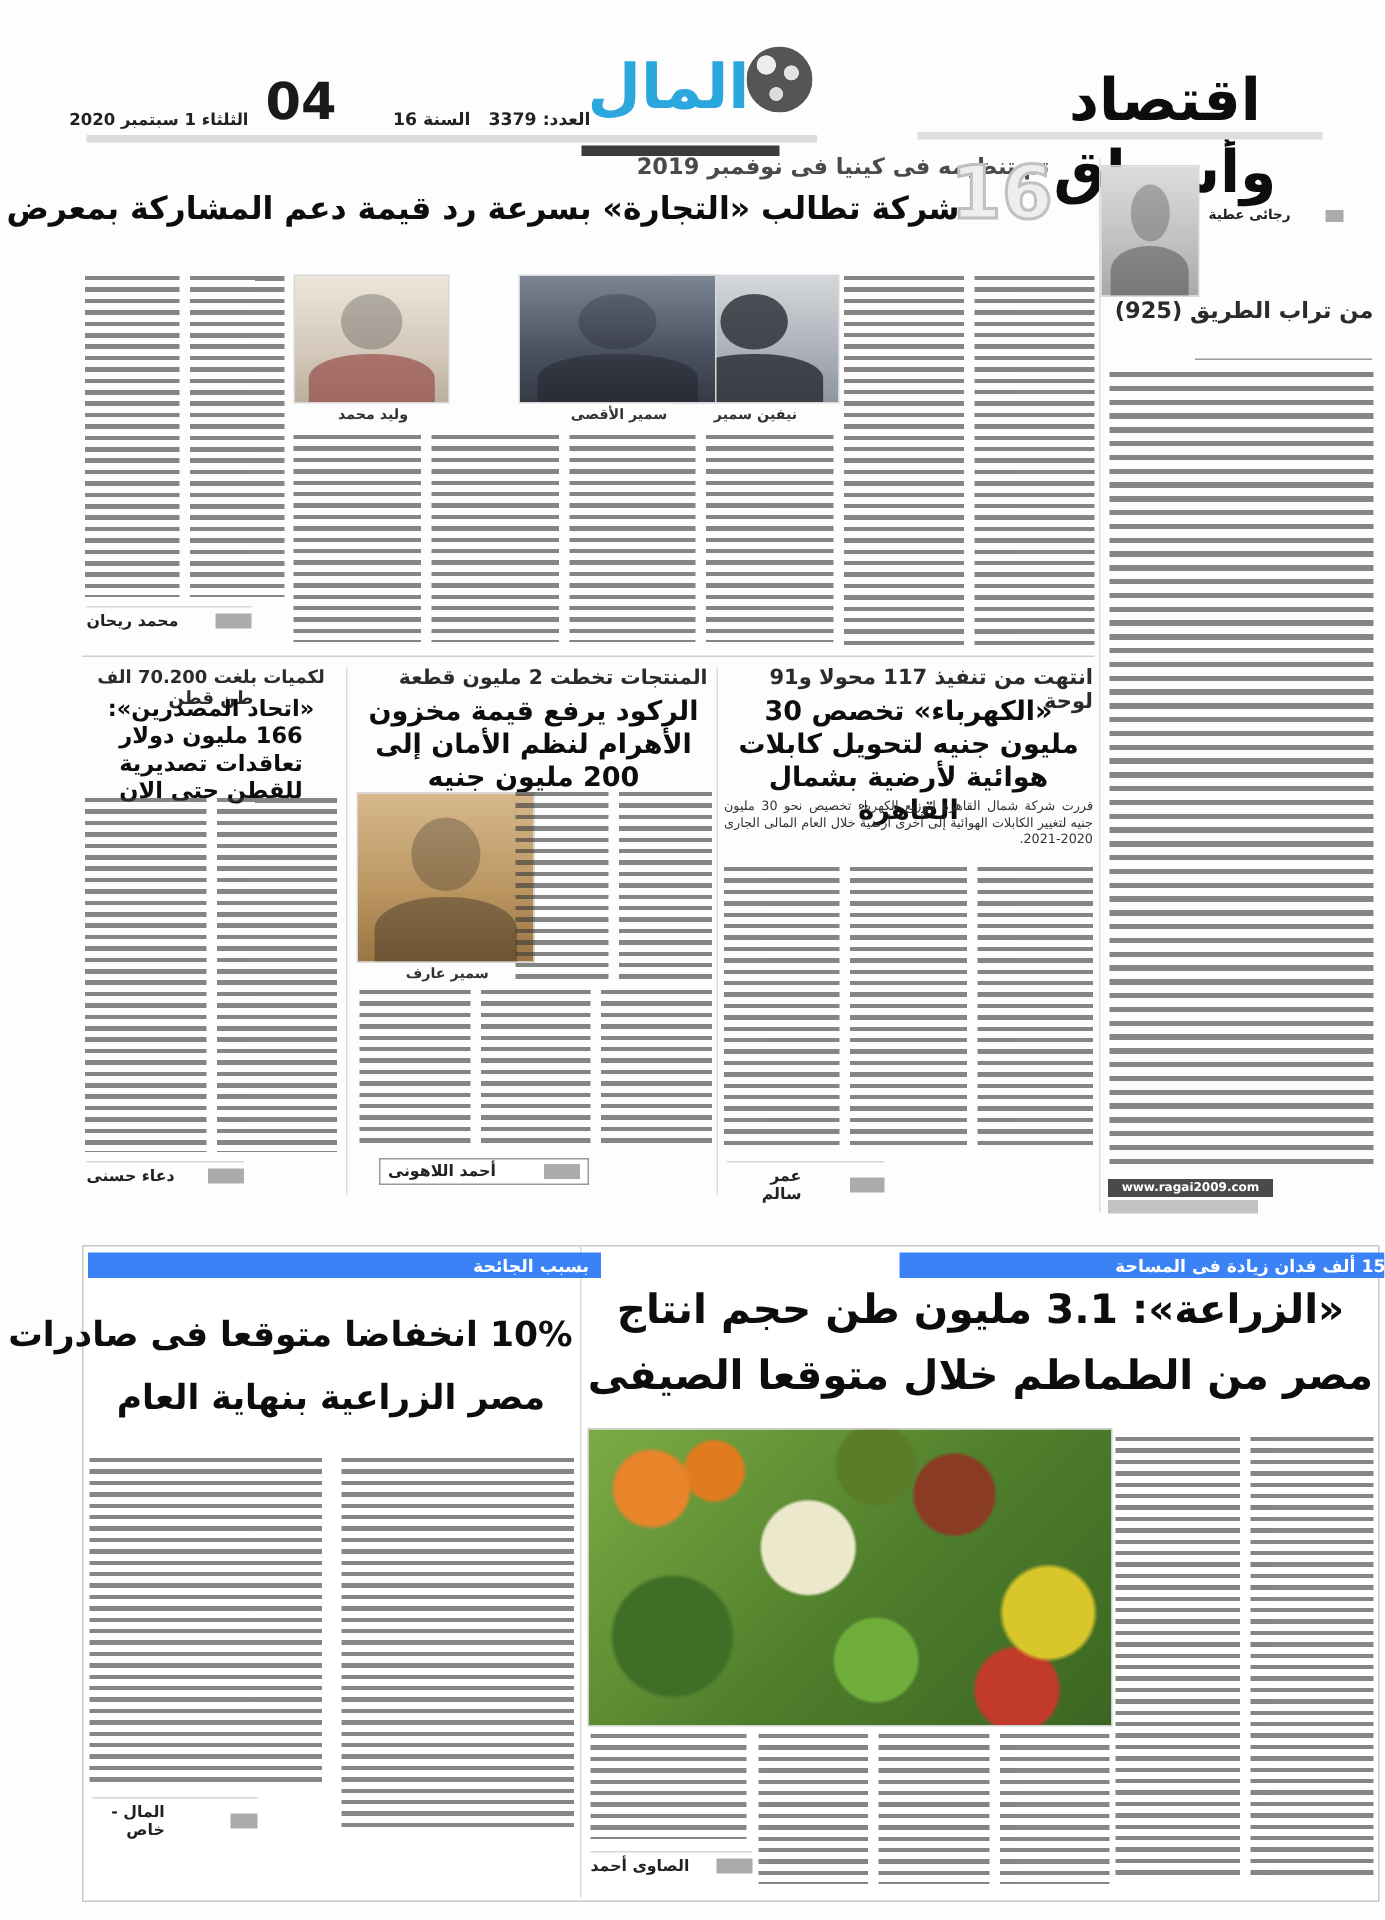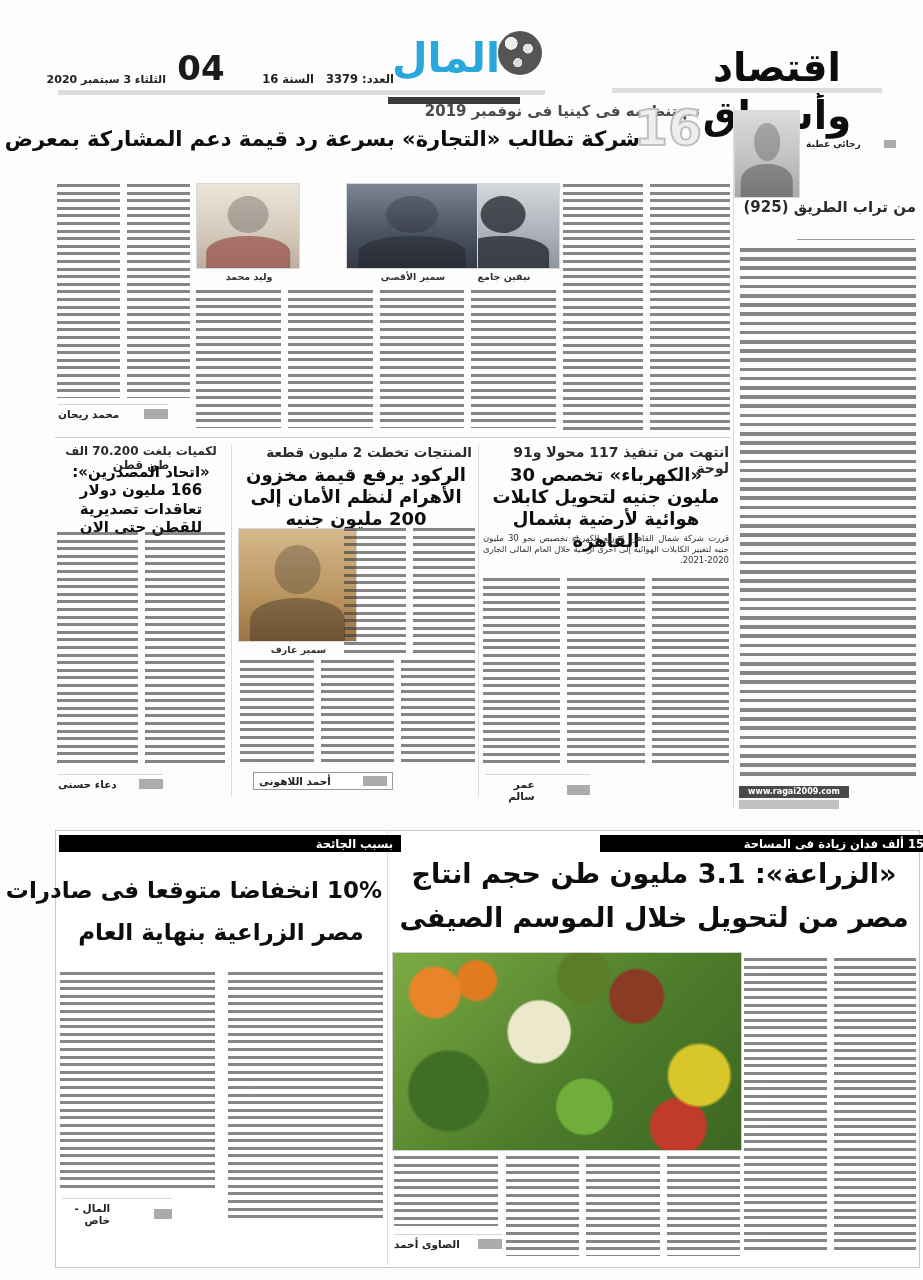--- a/index.html
+++ b/index.html
@@ -5,21 +5,21 @@
   html,body{margin:0;padding:0;background:#ffffff;}
   #page{position:relative;width:923px;height:1280px;background:#fdfdfd;
         font-family:"DejaVu Sans", sans-serif;direction:rtl;overflow:hidden;color:#111;}
   .abs{position:absolute;}
   .bold{font-weight:bold;}
   
   .greek{display:flex;gap:7px;opacity:.62;}
   .greek .gcol{flex:1;background:repeating-linear-gradient(to bottom,#3c3c3c 0 3px,transparent 3px 7.6px);}
   .greek.wide .gcol{background:repeating-linear-gradient(to bottom,#3c3c3c 0 3.6px,transparent 3.6px 9.2px);}
   
-  .bar{background:#000000;color:#fff;font-weight:bold;font-size:11.5px;
+  .bar{background:#3b82f6;color:#fff;font-weight:bold;font-size:11.5px;
        display:flex;align-items:center;padding:0 8px;}
   
   .byline{display:flex;justify-content:space-between;align-items:center;
           border-top:1px solid #d5d5d5;padding-top:3px;}
   .byline .mark{width:24px;height:10px;background:#ababab;}
   .byline .name{font-size:10.5px;font-weight:bold;color:#222;}
   .byline.boxed{border:1px solid #9a9a9a;background:#fff;padding:2px 5px;}
   
   .kicker{font-weight:bold;color:#2b2b2b;}
   .headline{font-weight:bold;color:#0d0d0d;line-height:1.22;}
@@ -67,30 +67,30 @@
   <div class="abs headline" style="left:641px;top:44px;width:272px;text-align:center;font-size:39px;">اقتصاد وأسواق</div>
   <div class="abs" style="left:612px;top:88px;width:270px;height:5px;background:#dedede;"></div>
 
   <div class="abs globe" style="left:498px;top:31px;"></div>
   <div class="abs bold" style="left:382px;top:34px;width:128px;text-align:center;font-size:41px;color:#2aa7dc;white-space:nowrap;">المال</div>
   <div class="abs" style="left:388px;top:97px;width:132px;height:7px;background:#3b3b3b;"></div>
 
   <div class="abs bold" style="left:318px;top:72px;width:76px;font-size:11.5px;color:#222;white-space:nowrap;">العدد: 3379</div>
   <div class="abs bold" style="left:256px;top:72px;width:58px;font-size:11.5px;color:#222;white-space:nowrap;">السنة 16</div>
   <div class="abs bold" style="left:166px;top:48px;width:70px;font-size:34px;color:#1a1a1a;text-align:center;">04</div>
-  <div class="abs bold" style="left:48px;top:73px;width:118px;font-size:11px;color:#222;white-space:nowrap;">الثلثاء 3 سبتمبر 2020</div>
+  <div class="abs bold" style="left:48px;top:73px;width:118px;font-size:11px;color:#222;white-space:nowrap;">الثلثاء 1 سبتمبر 2020</div>
   <div class="abs" style="left:58px;top:90px;width:487px;height:5px;background:#dcdcdc;"></div>
 
   <div class="abs kicker" style="left:400px;top:102px;width:300px;font-size:15px;color:#4a4a4a;text-align:right;">تم تنظيمه فى كينيا فى نوفمبر 2019</div>
   <div class="abs bold" style="left:634px;top:104px;font-size:49px;line-height:1;color:#eeeeee;-webkit-text-stroke:2px #c0c0c0;">16</div>
   <div class="abs headline" style="left:63px;top:127px;width:577px;font-size:21px;text-align:right;white-space:nowrap;">شركة تطالب «التجارة» بسرعة رد قيمة دعم المشاركة بمعرض «ويربكس»</div>
 
   <div class="abs" style="left:448px;top:183px;width:112px;">
     <div class="pic nevine" style="height:84px;"></div>
-    <div class="cap">نيفين جامع</div>
+    <div class="cap">نيفين سمير</div>
   </div>
   <div class="abs" style="left:315px;top:183px;width:130px;padding-left:33px;">
     <div class="pic aqsa" style="height:84px;"></div>
     <div class="cap">سمير الأقصى</div>
   </div>
   <div class="abs" style="left:198px;top:183px;width:102px;">
     <div class="pic walid" style="height:84px;"></div>
     <div class="cap">وليد محمد</div>
   </div>
 
@@ -176,21 +176,21 @@
   <div class="abs byline" style="left:485px;top:774px;width:105px;gap:32px;">
     <span class="mark"></span>
     <span class="name">عمر سالم</span>
   </div>
 
   <div class="abs" style="left:55px;top:830px;width:863px;height:436px;border:1px solid #c8c8c8;background:#fff;"></div>
   <div class="abs vline" style="left:387px;top:831px;height:434px;"></div>
 
   <div class="abs bar" style="left:600px;top:835px;width:316px;height:17px;">15 ألف فدان زيادة فى المساحة</div>
   <div class="abs headline" style="left:392px;top:858px;width:524px;font-size:27px;text-align:center;white-space:nowrap;">«الزراعة»: 3.1 مليون طن حجم انتاج</div>
-  <div class="abs headline" style="left:392px;top:902px;width:524px;font-size:27px;text-align:center;white-space:nowrap;">مصر من لتحويل خلال الموسم الصيفى</div>
+  <div class="abs headline" style="left:392px;top:902px;width:524px;font-size:27px;text-align:center;white-space:nowrap;">مصر من الطماطم خلال متوقعا الصيفى</div>
   <div class="abs greek" style="left:744px;top:958px;width:172px;height:296px;">
     <div class="gcol"></div>
     <div class="gcol"></div>
   </div>
   <div class="abs veg" style="left:392px;top:952px;width:348px;height:197px;"></div>
   <div class="abs greek" style="left:506px;top:1156px;width:234px;height:100px;">
     <div class="gcol"></div>
     <div class="gcol"></div>
     <div class="gcol"></div>
   </div>

